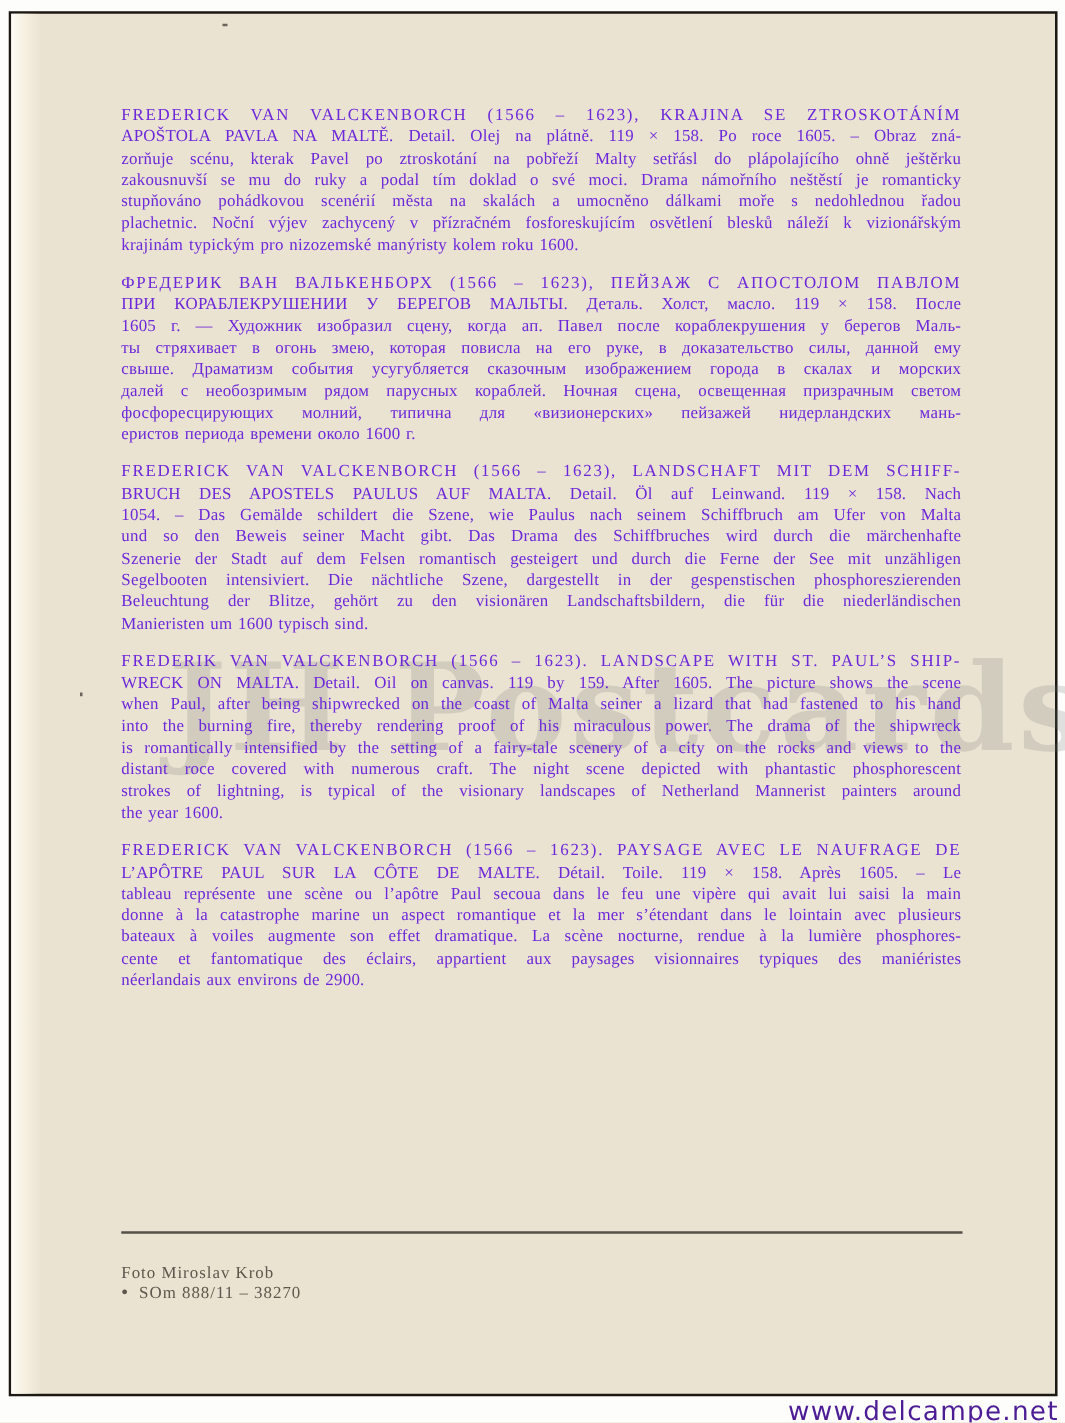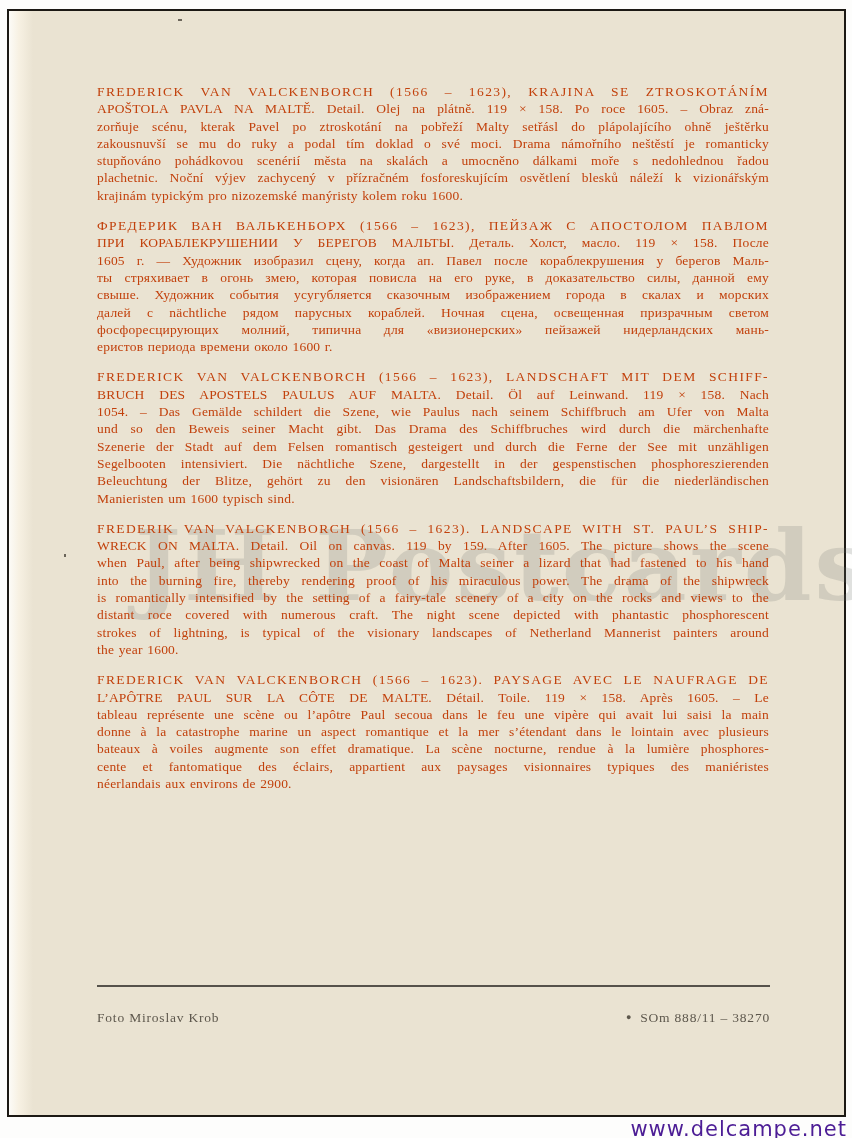--- a/index.html
+++ b/index.html
@@ -27,21 +27,21 @@
     font-weight: bold;
     font-size: 97px;
     letter-spacing: 3px;
     color: rgba(110, 116, 112, 0.20);
     white-space: nowrap;
     z-index: 0;
     user-select: none;
   }
   .textblock {
     position: absolute; left: 88px; top: 72px; width: 672px;
-    color: #c2410c;
+    color: #6d28d9;
     font-size: 13.5px;
     line-height: 17.3px;
     z-index: 1;
   }
   .para { margin: 0 0 13px 0; }
   .line {
     text-align: justify;
     text-align-last: justify;
     letter-spacing: 0.2px;
     word-spacing: 1px;
@@ -49,21 +49,21 @@
   .line.caps { letter-spacing: 1.4px; }
   .line.last { text-align-last: auto; }
 
   .rule {
     position: absolute; left: 88px; top: 974px; width: 673px; height: 2px;
     background: #56524b; z-index: 1;
   }
   .cardfooter {
     position: absolute; left: 88px; top: 999px; width: 673px;
     display: flex; justify-content: space-between; align-items: baseline;
-    font-size: 13.5px; color: #5d574c; letter-spacing: 0.8px; z-index: 1;
+    font-size: 13.5px; color: #5d574c; letter-spacing: 0.8px; z-index: 1; flex-direction: column;
   }
   .cat-dot { font-size: 9px; vertical-align: 2px; margin-right: 8px; }
 
   .speck { position: absolute; background: #6b655a; z-index: 2; }
   .speck-a { left: 169px; top: 8px; width: 4px; height: 2px; }
   .speck-b { left: 55px; top: 543px; width: 2px; height: 3px; }
 
   .pf-left {
     position: absolute; left: 10px; top: 1120px;
     font-family: "DejaVu Sans", "Liberation Sans", sans-serif;
@@ -93,22 +93,22 @@
           <div class="line">zakousnuvší se mu do ruky a podal tím doklad o své moci. Drama námořního neštěstí je romanticky</div>
           <div class="line">stupňováno pohádkovou scenérií města na skalách a umocněno dálkami moře s nedohlednou řadou</div>
           <div class="line">plachetnic. Noční výjev zachycený v přízračném fosforeskujícím osvětlení blesků náleží k vizionářským</div>
           <div class="line last">krajinám typickým pro nizozemské manýristy kolem roku 1600.</div>
         </div>
         <div class="para">
           <div class="line caps">ФРЕДЕРИК ВАН ВАЛЬКЕНБОРХ (1566 – 1623), ПЕЙЗАЖ С АПОСТОЛОМ ПАВЛОМ</div>
           <div class="line">ПРИ КОРАБЛЕКРУШЕНИИ У БЕРЕГОВ МАЛЬТЫ. Деталь. Холст, масло. 119 × 158. После</div>
           <div class="line">1605 г. — Художник изобразил сцену, когда ап. Павел после кораблекрушения у берегов Маль-</div>
           <div class="line">ты стряхивает в огонь змею, которая повисла на его руке, в доказательство силы, данной ему</div>
-          <div class="line">свыше. Художник события усугубляется сказочным изображением города в скалах и морских</div>
-          <div class="line">далей с nächtliche рядом парусных кораблей. Ночная сцена, освещенная призрачным светом</div>
+          <div class="line">свыше. Драматизм события усугубляется сказочным изображением города в скалах и морских</div>
+          <div class="line">далей с необозримым рядом парусных кораблей. Ночная сцена, освещенная призрачным светом</div>
           <div class="line">фосфоресцирующих молний, типична для «визионерских» пейзажей нидерландских мань-</div>
           <div class="line last">еристов периода времени около 1600 г.</div>
         </div>
         <div class="para">
           <div class="line caps">FREDERICK VAN VALCKENBORCH (1566 – 1623), LANDSCHAFT MIT DEM SCHIFF-</div>
           <div class="line">BRUCH DES APOSTELS PAULUS AUF MALTA. Detail. Öl auf Leinwand. 119 × 158. Nach</div>
           <div class="line">1054. – Das Gemälde schildert die Szene, wie Paulus nach seinem Schiffbruch am Ufer von Malta</div>
           <div class="line">und so den Beweis seiner Macht gibt. Das Drama des Schiffbruches wird durch die märchenhafte</div>
           <div class="line">Szenerie der Stadt auf dem Felsen romantisch gesteigert und durch die Ferne der See mit unzähligen</div>
           <div class="line">Segelbooten intensiviert. Die nächtliche Szene, dargestellt in der gespenstischen phosphoreszierenden</div>

